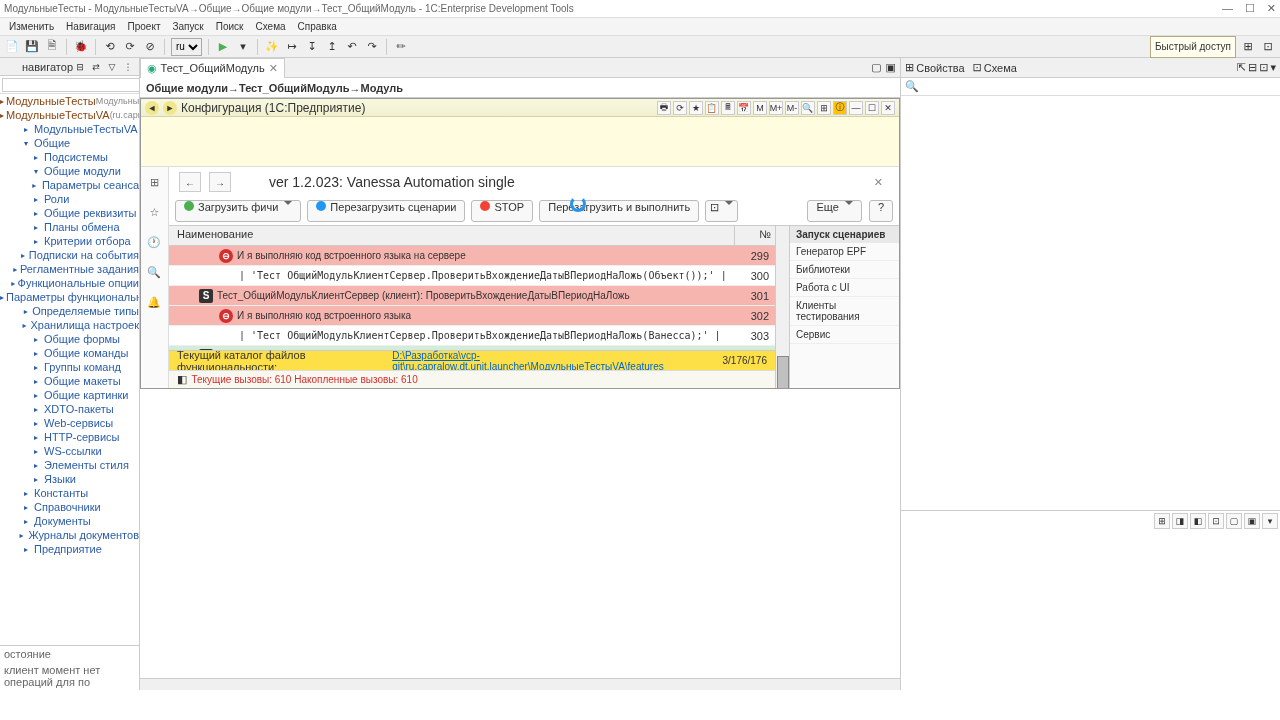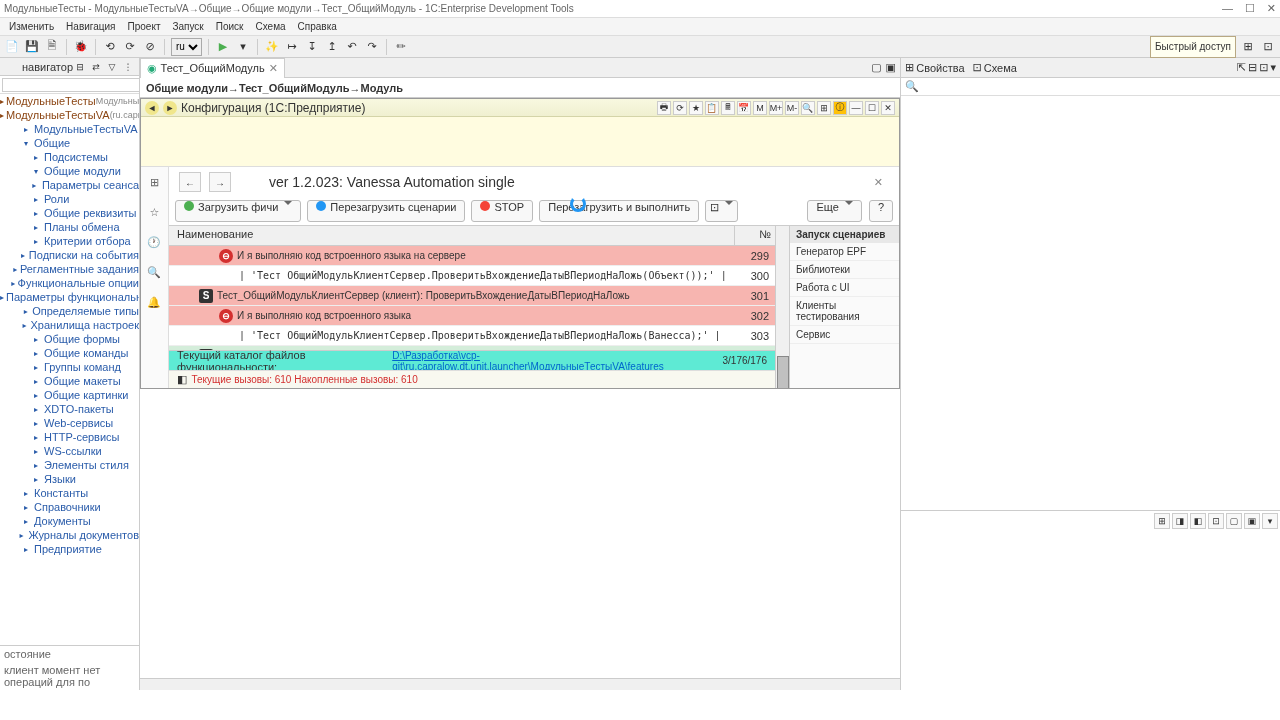--- a/index.html
+++ b/index.html
@@ -85,21 +85,21 @@
 .grow .mark.err { background: #d32f2f; color: #fff; }
 .grow .txt { font-size: 10px; color: #333; }
 .grow .txt.mono { font-family: Consolas, monospace; }
 .scroll-track { width: 14px; background: #f0f0f0; border-left: 1px solid #ccc; position: relative; }
 .scroll-thumb { position: absolute; width: 12px; left: 1px; background: #c0c0c0; border: 1px solid #888; }
 
 .side-menu { width: 110px; border-left: 1px solid #ccc; background: #fafafa; display: flex; flex-direction: column; }
 .side-menu .hdr { background: #e8e8e8; padding: 3px 6px; font-weight: bold; font-size: 10px; }
 .side-menu .itm { padding: 3px 6px; font-size: 10px; color: #333; border-bottom: 1px solid #eee; cursor: pointer; }
 
-.footer1 { height: 20px; display: flex; align-items: center; padding: 6px 8px; border-top: 1px solid #ccc; background: #5eead4; gap: 6px; }
+.footer1 { height: 20px; display: flex; align-items: center; padding: 6px 8px; border-top: 1px solid #ccc; background: #fde047; gap: 6px; }
 .footer1 a { color: #0066cc; text-decoration: underline; font-size: 10px; }
 .footer1 .fright { margin-left: auto; font-size: 10px; }
 .footer2 { height: 18px; display: flex; align-items: center; padding: 0 8px; background: #f8f8f0; border-top: 1px solid #ddd; }
 .footer2 .redtxt { color: #d32f2f; font-size: 10px; }
 
 .right-panel { width: 380px; display: flex; flex-direction: column; border-left: 1px solid #ccc; }
 .prop-hdr { height: 20px; display: flex; align-items: center; background: #f0f0f0; border-bottom: 1px solid #ccc; padding: 0 4px; gap: 8px; }
 .prop-hdr .sec { display: flex; align-items: center; gap: 2px; font-size: 10px; }
 .search-row { height: 18px; display: flex; align-items: center; border-bottom: 1px solid #ddd; padding: 0 4px; }
 .search-row input { flex: 1; border: none; font-size: 10px; font-style: italic; color: #999; }

